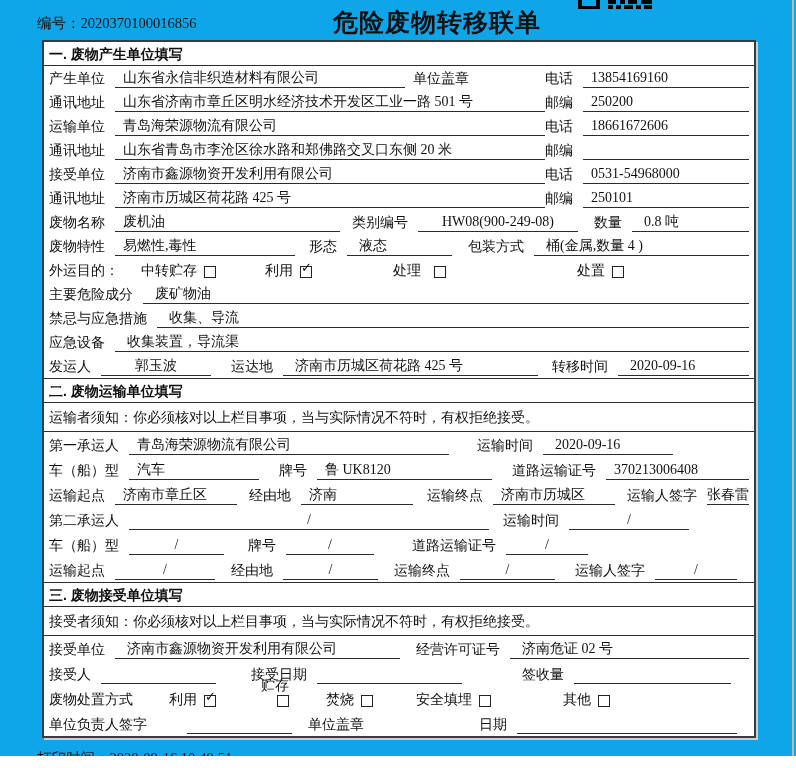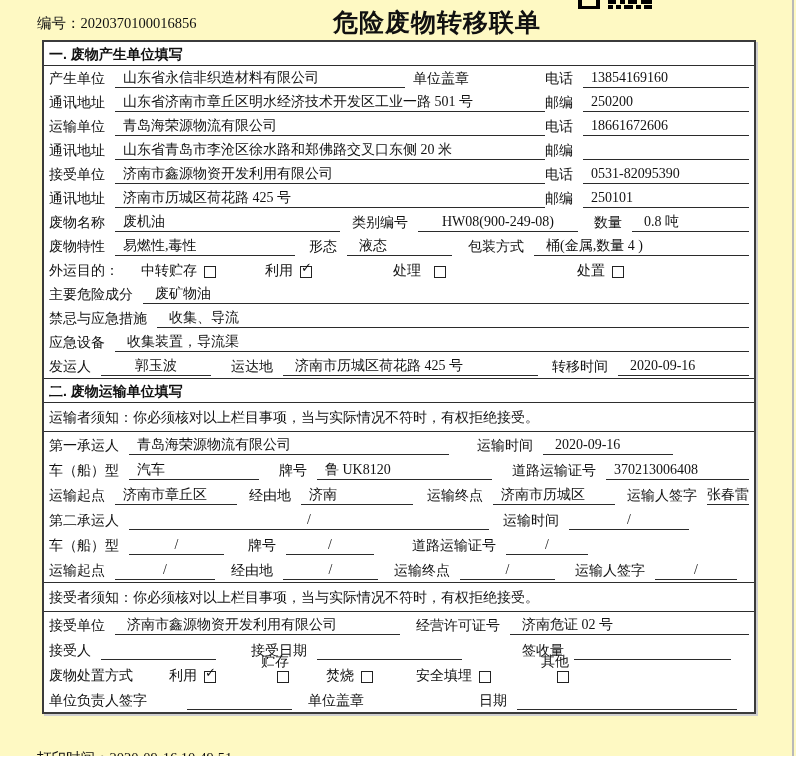--- a/index.html
+++ b/index.html
@@ -1,18 +1,18 @@
 <!DOCTYPE html>
 <html><head>
 <meta charset="utf-8">
 <style>
   * { margin:0; padding:0; box-sizing:border-box; }
   html,body { background:#ffffff; }
   .page {
-    position:relative; width:796px; height:756px; background:#fef9c3;
+    position:relative; width:796px; height:756px; background:#0ea5e9;
     font-family:"Liberation Serif", serif; font-size:14px; color:#111;
     overflow:hidden;
   }
   .page-edge { position:absolute; top:0; right:2px; width:2px; height:100%; background:#b9b9b9; }
 
   
   .hdr { position:absolute; top:6px; left:0; width:100%; height:34px; }
   .doc-no { position:absolute; left:37px; top:8px; font-size:14.5px; white-space:nowrap; }
   .doc-title {
     position:absolute; left:0; top:0; width:100%; text-align:center; padding-left:78px;
@@ -46,21 +46,21 @@
 
   
   .w290{width:290px;} .w225{width:225px;} .w160{width:160px;} .w180{width:180px;}
   .w105{width:105px;} .w110{width:110px;} .w255{width:255px;} .w320{width:320px;}
   .w130{width:130px;} .w175{width:175px;} .w125{width:125px;} .w115{width:115px;}
   .w360{width:360px;} .w120{width:120px;} .w95{width:95px;} .w88{width:88px;}
   .w82{width:82px;} .w100{width:100px;} .w285{width:285px;} .w145{width:145px;}
   .ml8{margin-left:8px;} .ml12{margin-left:12px;font-family:Liberation Mono, monospace;} .ml14{margin-left:14px;} .ml16{margin-left:16px;}
   .ml20{margin-left:20px;} .ml24{margin-left:24px;} .ml28{margin-left:28px;} .ml30{margin-left:30px;}
   .ml35{margin-left:35px;} .ml38{margin-left:38px;} .ml40{margin-left:20px;} .ml45{margin-left:45px;flex-direction:column;}
-  .ml37{margin-left:37px;margin-top:28px;} .ml43{margin-left:43px;} .ml49{margin-left:49px;} .ml50{margin-left:50px;flex-direction:column;}
+  .ml37{margin-left:37px;margin-top:28px;} .ml43{margin-left:43px;} .ml49{margin-left:49px;} .ml50{margin-left:72px;}
   .ml60{margin-left:60px;} .ml81{margin-left:81px;gap:6px;} .ml105{margin-left:105px;} .ml131{margin-left:131px;}
   .ml26{margin-left:26px;} .mr12{margin-right:12px;} .mr18{margin-right:18px;}
 
   
   .opt { display:flex; align-items:flex-end; white-space:nowrap; }
   .cb {
     position:relative; display:inline-block; width:12px; height:12px;
     border:1px solid #222; margin-left:7px; margin-bottom:2px; background:#fff;
   }
   .cb i {
@@ -147,21 +147,21 @@
         </div>
       </div>
 
       <div class="row">
         <div class="lgrp">
           <span class="lb">接受单位</span>
           <span class="ul fx pl8">济南市鑫源物资开发利用有限公司</span>
         </div>
         <div class="rgrp">
           <span class="lb">电话</span>
-          <span class="ul fx pl8">0531-82095390</span>
+          <span class="ul fx pl8">0531-54968000</span>
         </div>
       </div>
 
       <div class="row">
         <div class="lgrp">
           <span class="lb">通讯地址</span>
           <span class="ul fx pl8">济南市历城区荷花路 425 号</span>
         </div>
         <div class="rgrp">
           <span class="lb">邮编</span>
@@ -296,20 +296,21 @@
         <span class="lb ml16">经由地</span>
         <span class="ul w95 ctr">/</span>
         <span class="lb ml16">运输终点</span>
         <span class="ul w95 ctr">/</span>
         <span class="lb ml20">运输人签字</span>
         <span class="ul fx ctr mr12">/</span>
       </div>
     </div>
 
     <div class="sec sec3">
+      <div class="sec-title">三. 废物接受单位填写</div>
       <div class="notice">接受者须知：你必须核对以上栏目事项，当与实际情况不符时，有权拒绝接受。</div>
 
       <div class="row">
         <span class="lb">接受单位</span>
         <span class="ul w285 pl12">济南市鑫源物资开发利用有限公司</span>
         <span class="lb ml16">经营许可证号</span>
         <span class="ul fx pl12">济南危证 02 号</span>
       </div>
 
       <div class="row">

